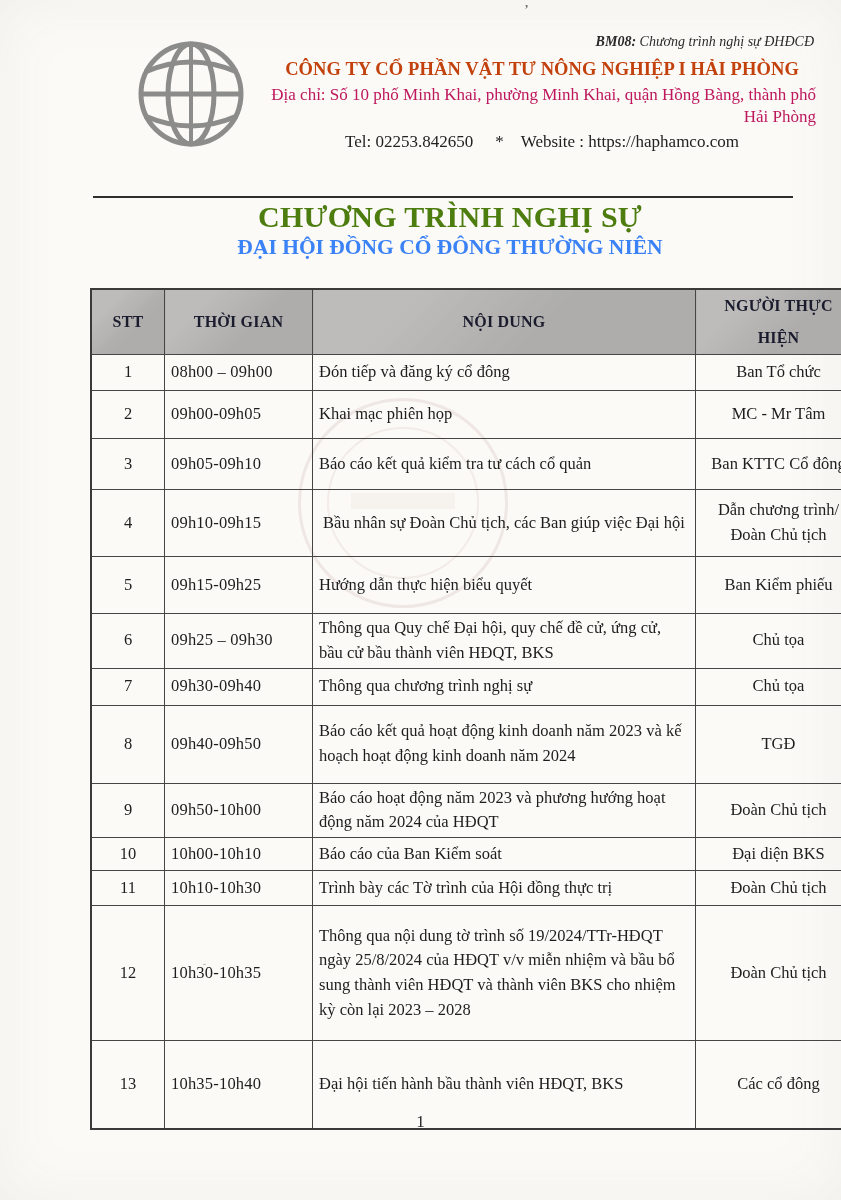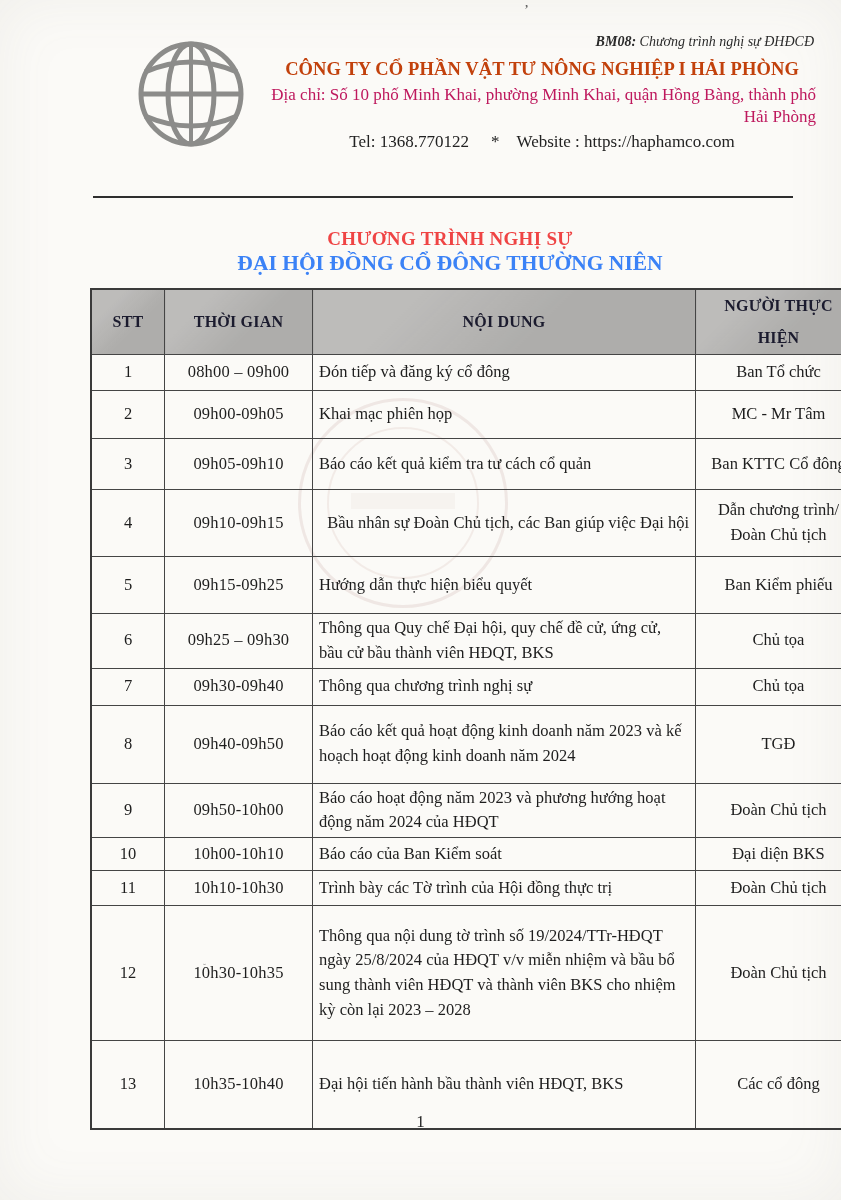--- a/index.html
+++ b/index.html
@@ -40,21 +40,21 @@
     text-align:right; font-size:17px; line-height:1.32;
     margin-top:4px; color:#be185d;
   }
   .company-contact { text-align:center; font-size:17px; margin-top:3px; color:#222; }
   .company-contact .sep { display:inline-block; margin:0 17px 0 22px; }
 
   .rule { position:absolute; left:93px; top:196px; width:700px; height:2px; background:#2e2e2e; }
 
   
   .titles { position:absolute; left:70px; top:200px; width:760px; text-align:center; }
-  .title-1 { font-size:19px; font-weight:bold; letter-spacing:0.3px; color:#ef4444;margin-top:28px; }
+  .title-1 { font-size:30px; font-weight:bold; letter-spacing:0.3px; color:#4d7c0f; }
   .title-2 { font-size:21.5px; font-weight:bold; margin-top:1px; color:#3b82f6; }
 
   
   .stamp {
     position:absolute; left:298px; top:398px; width:204px; height:204px;
     border-radius:50%;
     border:3px solid rgba(165,110,100,0.13);
     pointer-events:none;
   }
   .stamp::after {
@@ -83,23 +83,23 @@
     font-size:16px; font-weight:bold; color:#1b1b2e;
     line-height:2.0; vertical-align:middle; text-align:center;
     letter-spacing:0.2px; padding:0 6px;
   }
   table.agenda td {
     font-size:16.5px; color:#1d1d1d;
     vertical-align:middle; line-height:1.5;
     padding:2px 6px;
   }
   td.col-stt  { text-align:center; }
-  td.col-time { text-align:center; letter-spacing:0.2px; }
+  td.col-time { text-align:left; letter-spacing:0.2px; }
   td.col-content { text-align:left; padding:3px 8px 3px 11px; }
-  td.col-content.center { text-align:right;margin-left:31px; }
+  td.col-content.center { text-align:center;margin-left:31px; }
   td.col-person { text-align:center; line-height:1.75; padding:2px 4px; }
 
   
   .footer { position:absolute; left:0; top:1112px; width:841px; text-align:center; font-size:17px; color:#2a2a2a; }
 
   .artifact-top { position:absolute; left:524px; top:2px; font-size:15px; color:#555; }
   .artifact-speck { position:absolute; left:203px; top:961px; width:7px; height:4px; color:#8a8a8a; font-size:9px; }
 </style>
 </head>
 <body>
@@ -121,21 +121,21 @@
     </svg>
   </div>
 
   <div class="header-right">
     <div class="form-code">
       <span class="fc-label">BM08:</span><span> Chương trình nghị sự ĐHĐCĐ</span>
     </div>
     <div class="company-name">CÔNG TY CỔ PHẦN VẬT TƯ NÔNG NGHIỆP I HẢI PHÒNG</div>
     <div class="company-address">Địa chỉ: Số 10 phố Minh Khai, phường Minh Khai, quận Hồng Bàng, thành phố Hải Phòng</div>
     <div class="company-contact">
-      <span>Tel: 1368.770122</span><span class="sep">*</span><span>Website : https://haphamco.com</span>
+      <span>Tel: 02253.842650</span><span class="sep">*</span><span>Website : https://haphamco.com</span>
     </div>
   </div>
 
   <div class="rule"></div>
 
   <div class="titles">
     <div class="title-1">CHƯƠNG TRÌNH NGHỊ SỰ</div>
     <div class="title-2">ĐẠI HỘI ĐỒNG CỔ ĐÔNG THƯỜNG NIÊN</div>
   </div>
 

